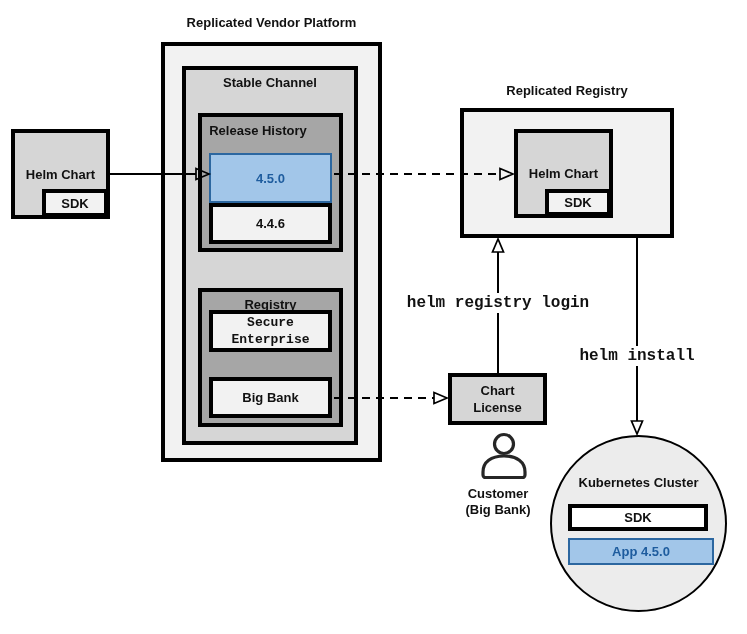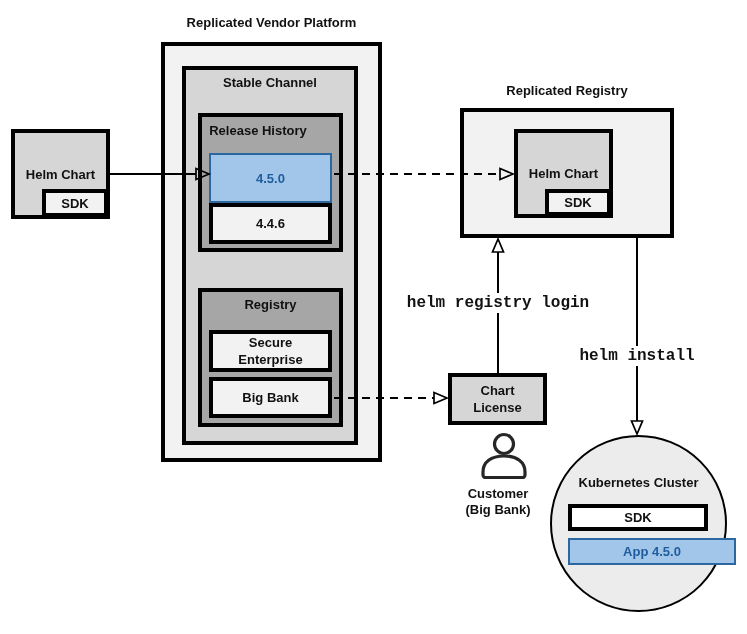--- a/index.html
+++ b/index.html
@@ -46,21 +46,21 @@
 
   <div class="abs box fill-dark" style="left:198px; top:113px; width:145px; height:139px;"></div>
   <div class="abs lbl titlebar" style="left:198px; top:123px; width:120px;">Release History</div>
 
   <div class="abs hl cc lbl" style="left:209px; top:153px; width:123px; height:50px;">4.5.0</div>
   <div class="abs box fill-light cc lbl" style="left:209px; top:203px; width:123px; height:41px;">4.4.6</div>
 
   <div class="abs box fill-dark" style="left:198px; top:288px; width:145px; height:139px;"></div>
   <div class="abs lbl titlebar" style="left:198px; top:297px; width:145px;">Registry</div>
 
-  <div class="abs box fill-light cc lbl preline" style="left:209px; top:330px; width:123px; height:42px;">Secure
+  <div class="abs box fill-light cc lbl preline" style="left:209px; top:310px; width:123px; height:42px;font-family:Liberation Mono, monospace;">Secure
 Enterprise</div>
   <div class="abs box fill-light cc lbl" style="left:209px; top:377px; width:123px; height:41px;">Big Bank</div>
 
   <div class="abs box fill-mid cc lbl" style="left:11px; top:129px; width:99px; height:90px;">
     <span>Helm Chart</span>
     <div class="abs box fill-light cc lbl" style="right:-2px; bottom:-2px; width:66px; height:28px;">SDK</div>
   </div>
 
   <div class="abs lbl titlebar" style="left:460px; top:83px; width:214px;">Replicated Registry</div>
   <div class="abs box fill-light" style="left:460px; top:108px; width:214px; height:130px;"></div>
@@ -75,21 +75,21 @@
   <svg class="abs" style="left:476px; top:428px;" width="56" height="54" viewBox="0 0 56 54">
     <circle cx="28" cy="16" r="9.5" fill="none" stroke="#262626" stroke-width="3.2"></circle>
     <path d="M 7 47 v -3 c 0 -10 8 -16 21 -16 c 13 0 21 6 21 16 v 3 a 2.5 2.5 0 0 1 -2.5 2.5 h -37 a 2.5 2.5 0 0 1 -2.5 -2.5 z" fill="none" stroke="#262626" stroke-width="3.2" stroke-linejoin="round"></path>
   </svg>
   <div class="abs lbl preline" style="left:438px; top:486px; width:120px; line-height:16px;">Customer
 (Big Bank)</div>
 
   <div class="abs circle fill-circle" style="left:550px; top:435px; width:177px; height:177px;"></div>
   <div class="abs lbl titlebar" style="left:550px; top:475px; width:177px;">Kubernetes Cluster</div>
   <div class="abs box fill-white cc lbl" style="left:568px; top:504px; width:140px; height:27px;">SDK</div>
-  <div class="abs hl cc lbl" style="left:568px; top:538px; width:168px; height:27px;">App 4.5.0</div>
+  <div class="abs hl cc lbl" style="left:568px; top:538px; width:146px; height:27px;">App 4.5.0</div>
 
   <svg class="overlay" width="747" height="634" viewBox="0 0 747 634">
 
     <line x1="110" y1="174" x2="196" y2="174" stroke="#000" stroke-width="2"></line>
     <path d="M209,174 L196,168.5 L196,179.5 Z" fill="none" stroke="#000" stroke-width="1.7"></path>
 
     <line x1="334" y1="174" x2="500" y2="174" stroke="#000" stroke-width="2" stroke-dasharray="8 6"></line>
     <path d="M513,174 L500,168.5 L500,179.5 Z" fill="none" stroke="#000" stroke-width="1.7"></path>
 
     <line x1="334" y1="398" x2="434" y2="398" stroke="#000" stroke-width="2" stroke-dasharray="8 6"></line>

